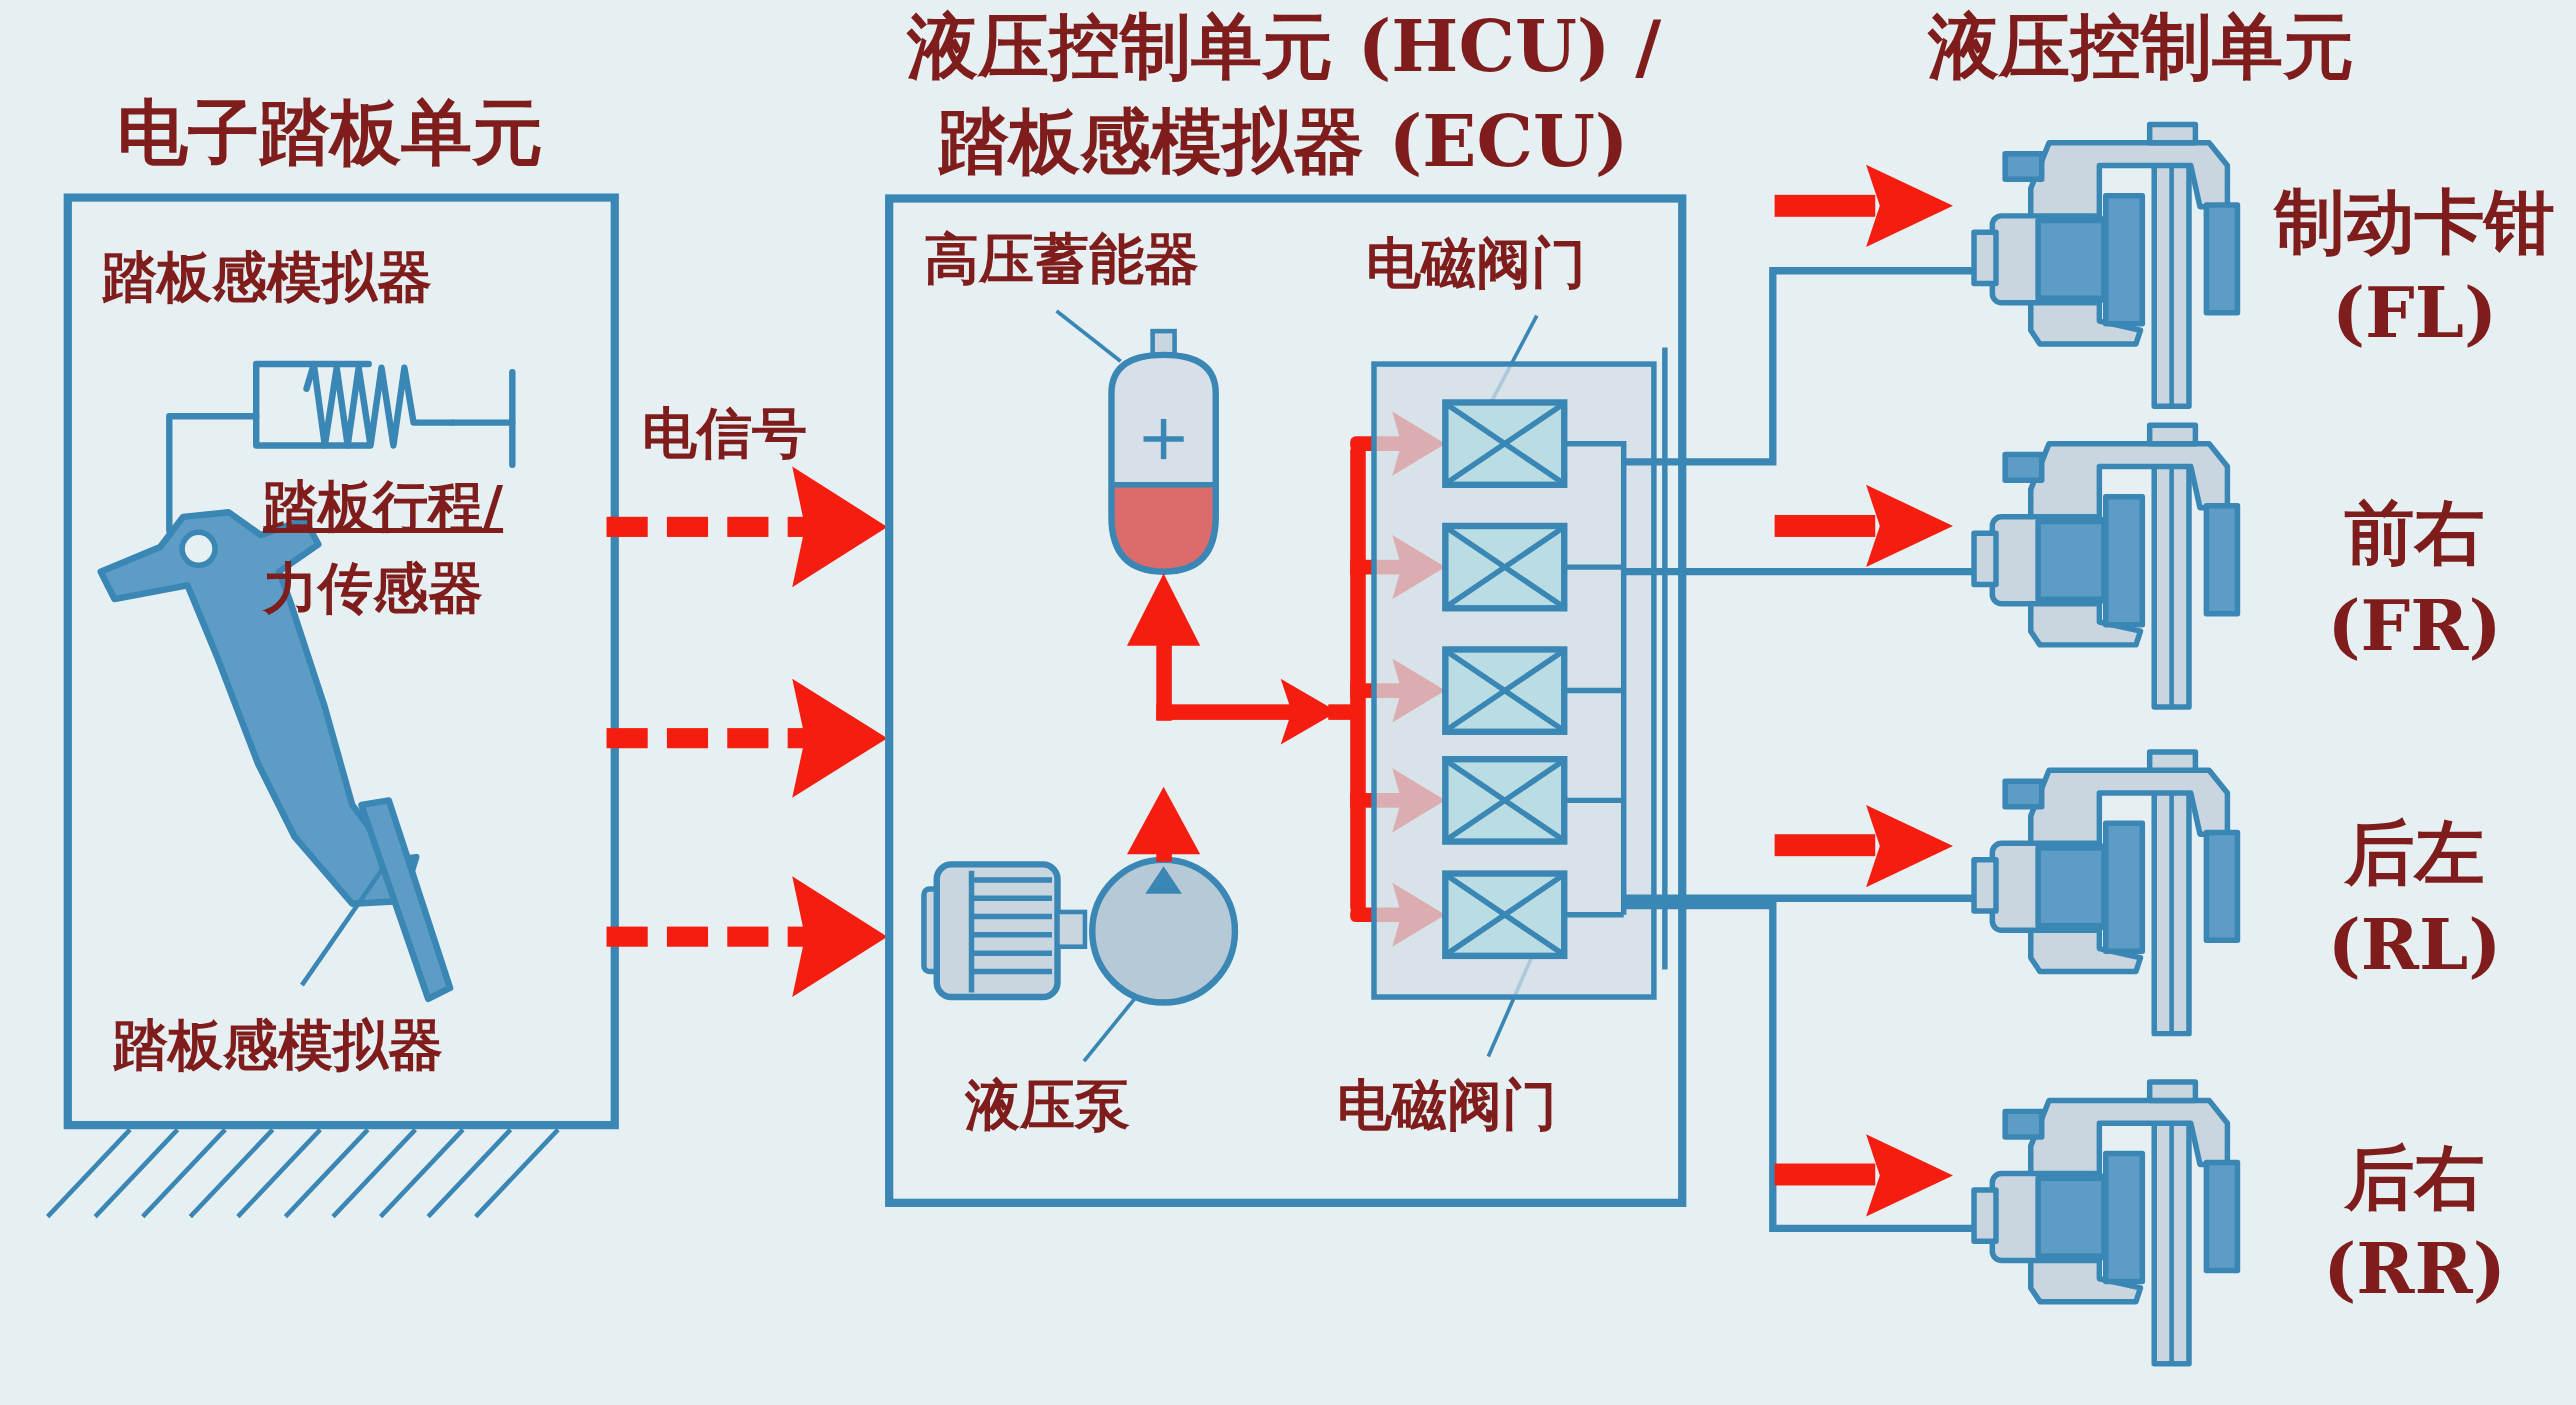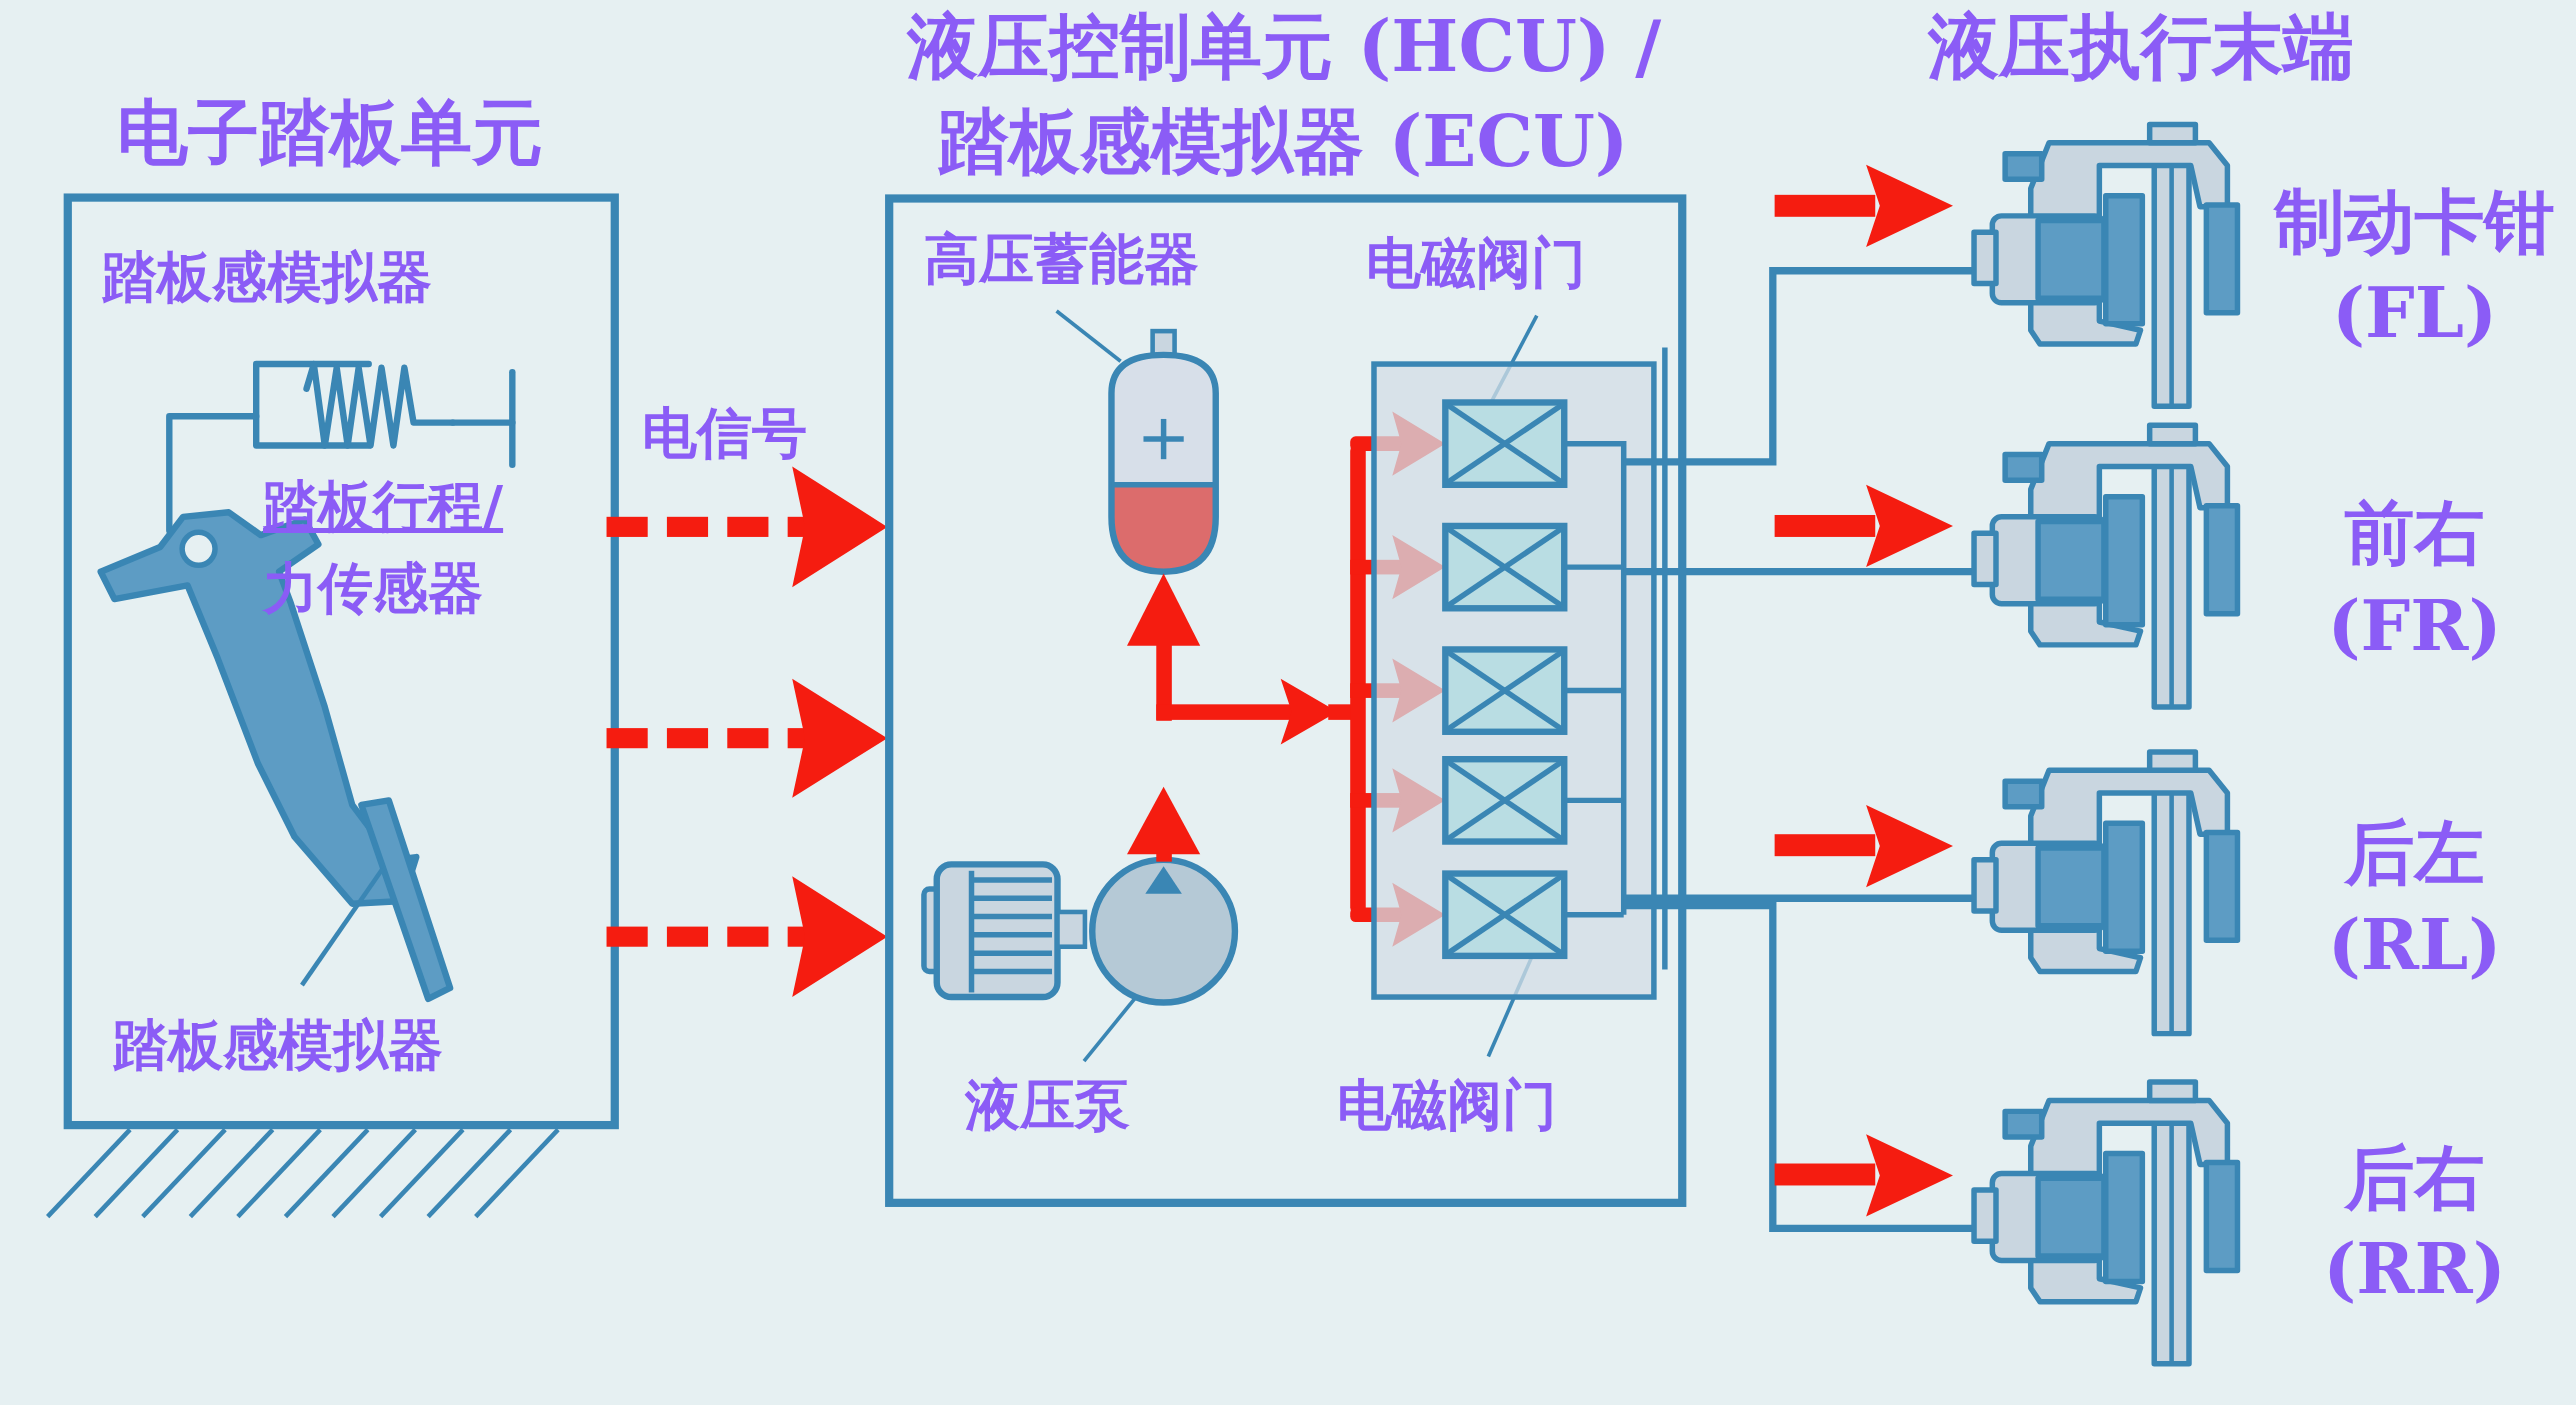--- a/index.html
+++ b/index.html
@@ -1,19 +1,19 @@
 <!DOCTYPE html>
 <html style="font-size:14.6px"><head>
 <meta charset="utf-8">
 <style>
   html, body { margin:0; padding:0; }
   body { width:2576px; height:1405px; background:#e6f0f2; overflow:hidden; position:relative;
          font-family:"DejaVu Serif","Liberation Serif",serif; color:#14213a; }
   svg#diagram { position:absolute; left:0; top:0; width:2576px; height:1405px; }
-  .lbl { position:absolute; white-space:nowrap; font-weight:bold; line-height:1.1; color:#8b5cf6; }
+  .lbl { position:absolute; white-space:nowrap; font-weight:bold; line-height:1.1; color:#7f1d1d; }
   .title { font-size:71px; }
   .big { font-size:55px; }
   .mid { font-size:70px; }
   .center { text-align:center; }
 </style>
 </head>
 <body>
 
 <svg id="diagram" viewBox="0 0 2816 1536" xmlns="http://www.w3.org/2000/svg">
   <defs>
@@ -270,21 +270,21 @@
 
 <div class="lbl big" style="left:642px; top:403px;">电信号</div>
 
 <div class="lbl title" style="left:907px; top:7.3px;">液压控制单元 (HCU) /</div>
 <div class="lbl title" style="left:938px; top:102px;">踏板感模拟器 (ECU)</div>
 <div class="lbl big" style="left:924px; top:229px;">高压蓄能器</div>
 <div class="lbl big" style="left:1366px; top:233px;">电磁阀门</div>
 <div class="lbl big" style="left:965px; top:1075px;">液压泵</div>
 <div class="lbl big" style="left:1337px; top:1075px;">电磁阀门</div>
 
-<div class="lbl title" style="left:1928px; top:7.3px;">液压执行末端</div>
+<div class="lbl title" style="left:1928px; top:7.3px;">液压控制单元</div>
 
 <div class="lbl mid center" style="left:2259px; top:183px; width:311px;">制动卡钳</div>
 <div class="lbl mid center" style="left:2259px; top:274px; width:311px;">(FL)</div>
 <div class="lbl mid center" style="left:2259px; top:494px; width:311px;">前右</div>
 <div class="lbl mid center" style="left:2259px; top:587px; width:311px;">(FR)</div>
 <div class="lbl mid center" style="left:2259px; top:814px; width:311px;">后左</div>
 <div class="lbl mid center" style="left:2259px; top:906px; width:311px;">(RL)</div>
 <div class="lbl mid center" style="left:2259px; top:1139px; width:311px;">后右</div>
 <div class="lbl mid center" style="left:2259px; top:1230px; width:311px;">(RR)</div>
 

